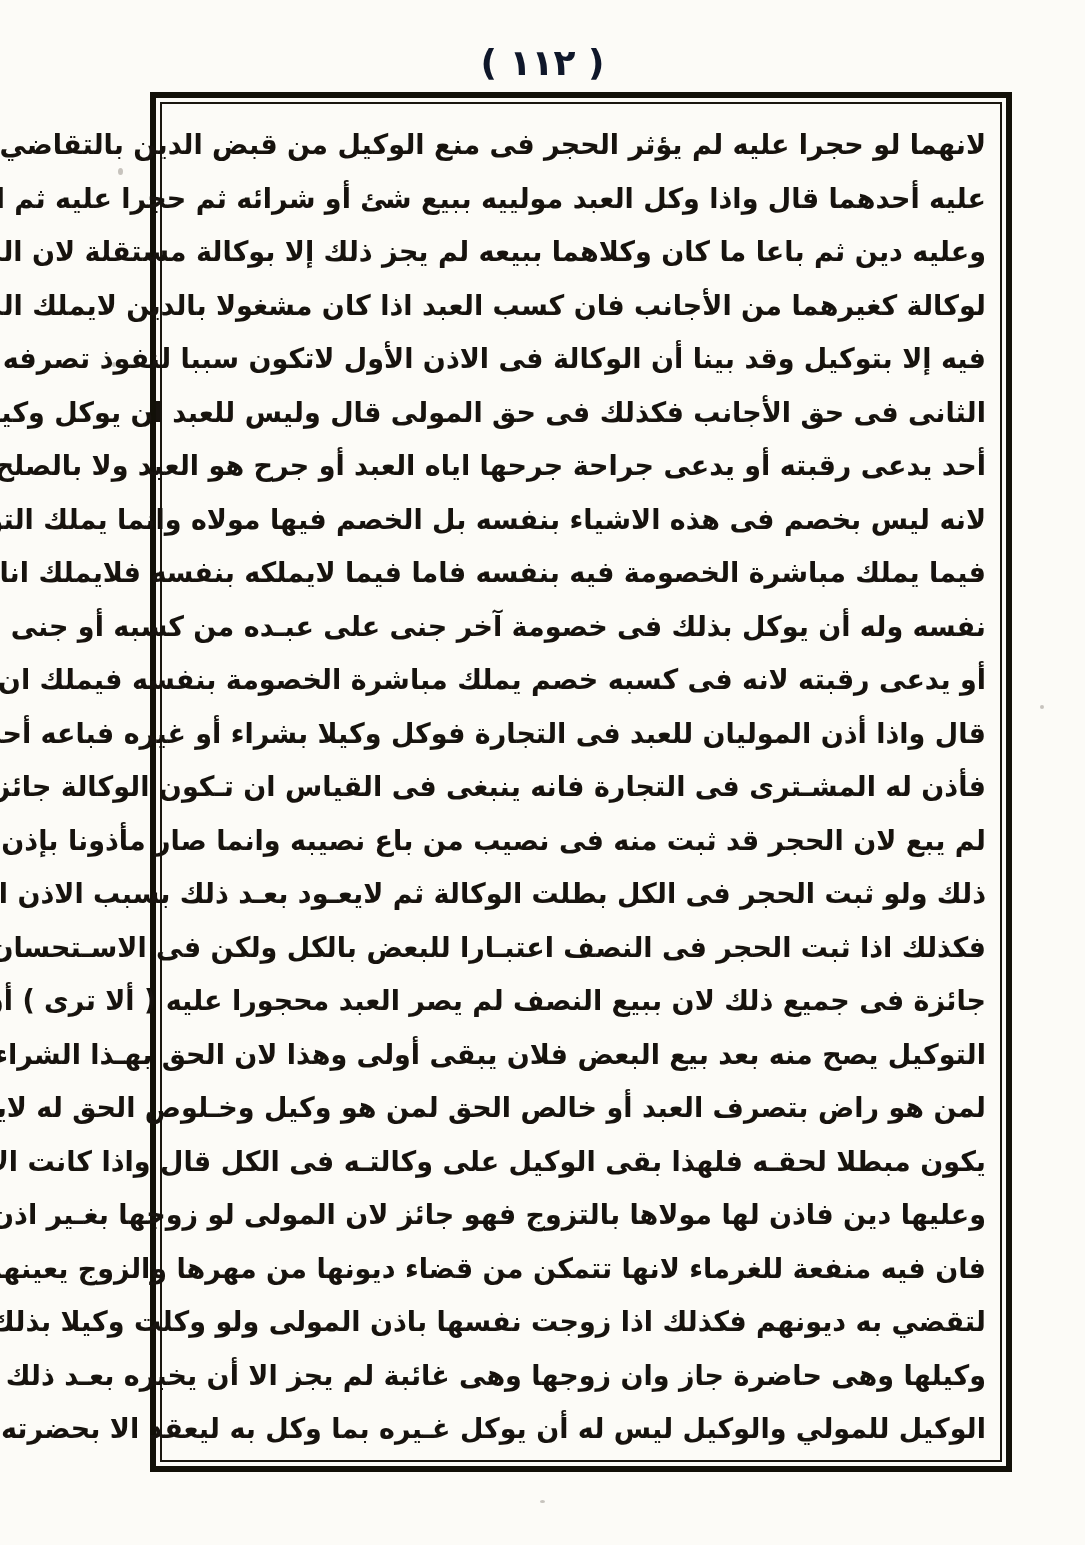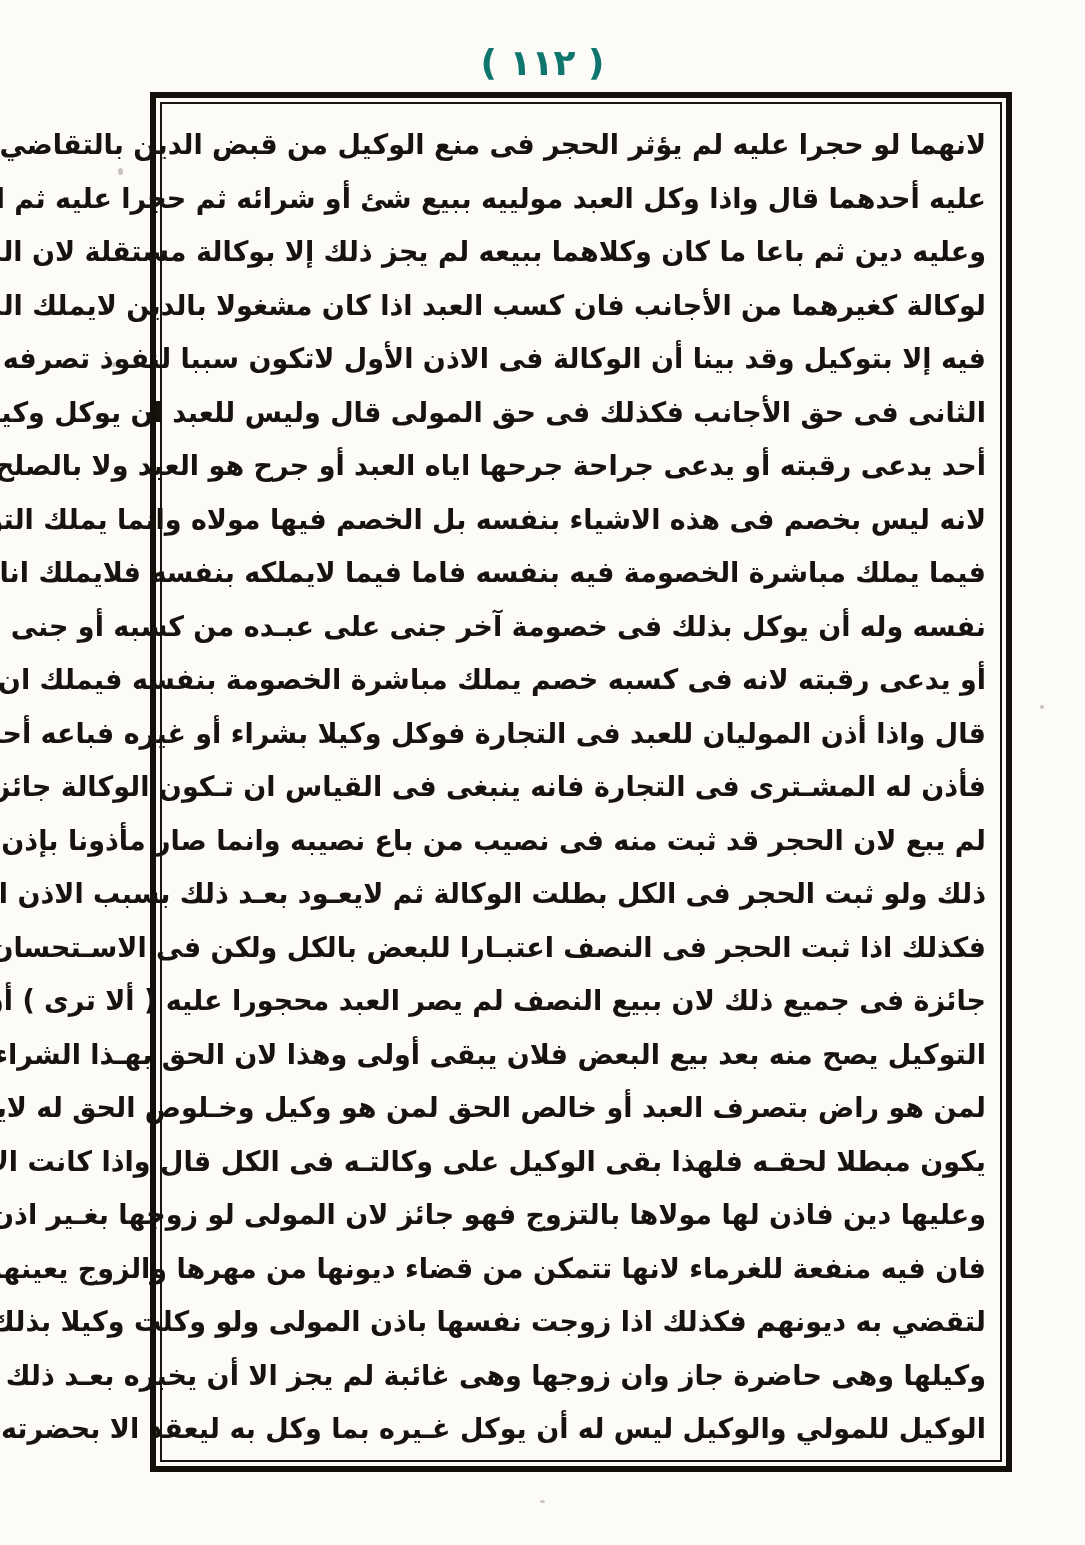--- a/index.html
+++ b/index.html
@@ -21,21 +21,21 @@
   .page-number {
     position: absolute;
     top: 42px;
     left: 0;
     width: 100%;
     text-align: center;
     font-size: 36px;
     font-weight: bold;
     letter-spacing: 4px;
     direction: rtl;
-    color: #0f766e;
+    color: #0f172a;
   }
   
   .frame-outer {
     position: absolute;
     top: 92px;
     left: 150px;
     width: 862px;
     height: 1380px;
     border: 6px solid #121008;
     box-sizing: border-box;

